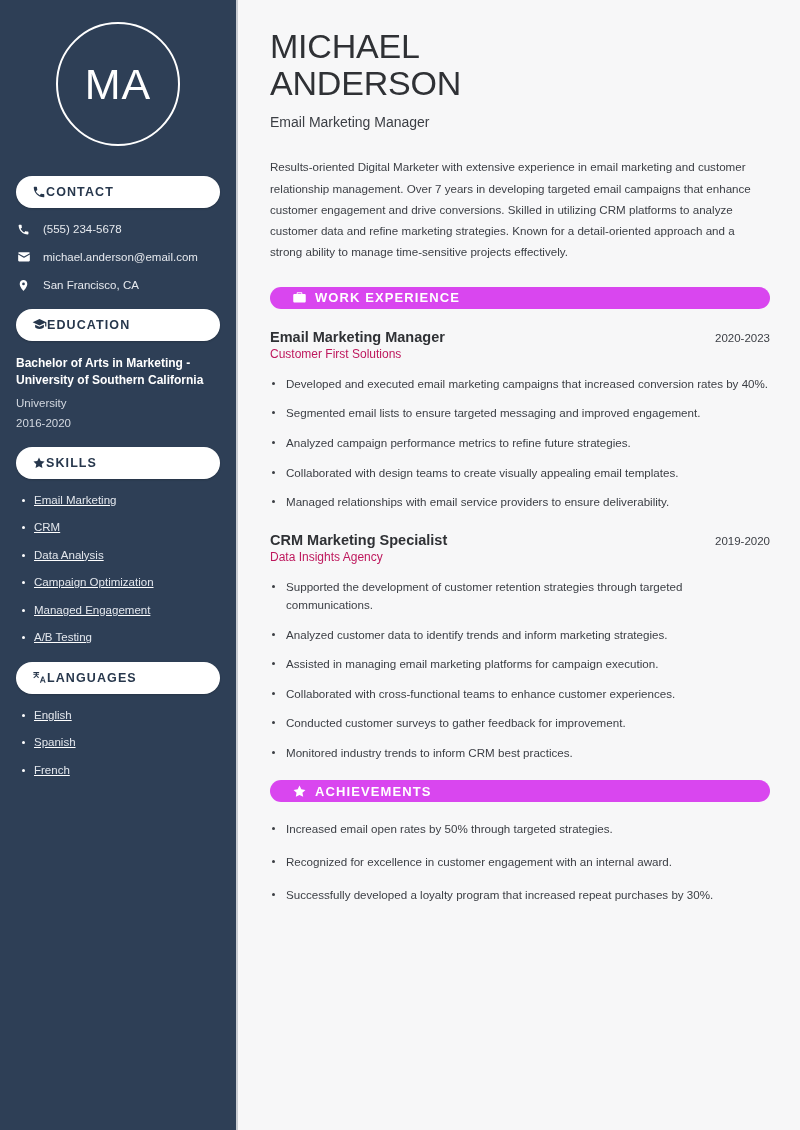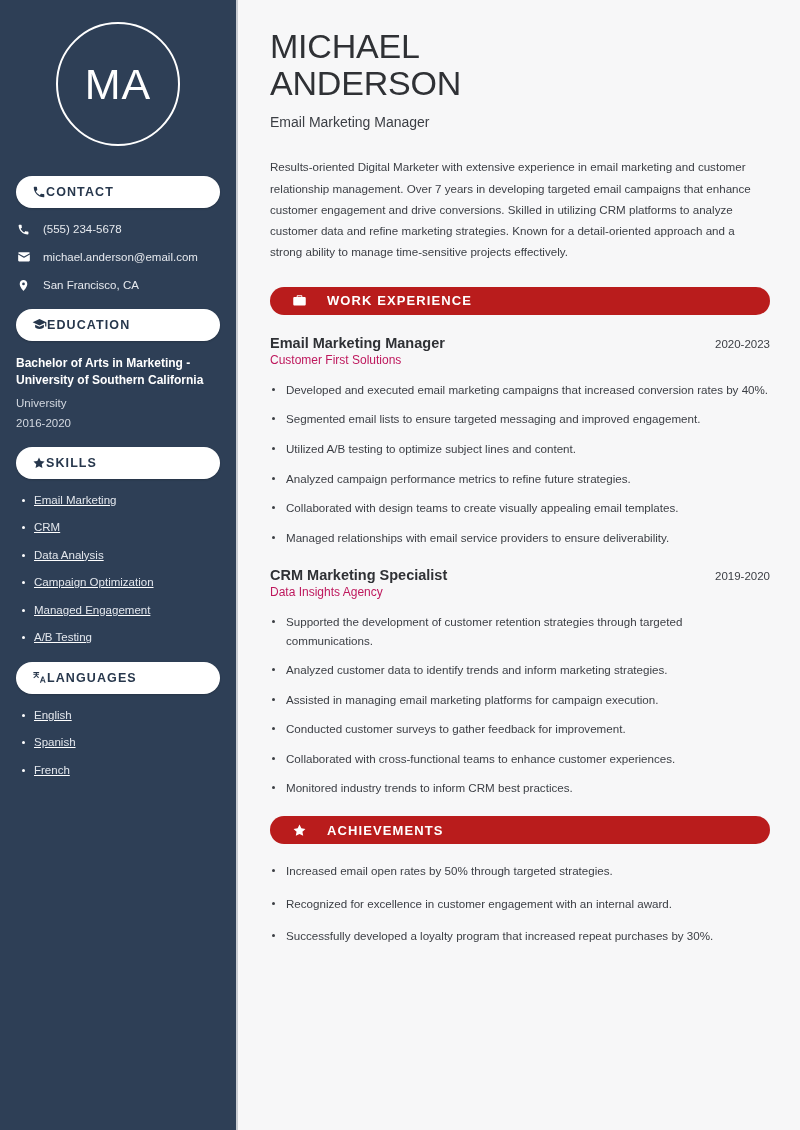--- a/index.html
+++ b/index.html
@@ -154,27 +154,27 @@
     margin-top: 26px;
     font-size: 11.6px;
     line-height: 1.82;
     color: #3b3e44;
     max-width: 510px;
   }
 
   
   .banner {
     margin-top: 25px;
-    background: #b91c1c;
+    background: #d946ef;
     border-radius: 999px;
-    height: 28px;
+    height: 22px;
     display: flex;
     align-items: center;
     padding: 0 22px;
-    gap: 20px;
+    gap: 8px;
     color: #ffffff;
   }
   .banner .b-label {
     font-size: 13px;
     font-weight: 700;
     letter-spacing: 1.1px;
   }
   .banner .ic { display: flex; align-items: center; }
 
   .job { margin-top: 20px; }
@@ -349,39 +349,38 @@
 
     <section class="job">
       <div class="job-head">
         <span class="job-role">Email Marketing Manager</span>
         <span class="job-dates">2020-2023</span>
       </div>
       <div class="job-company">Customer First Solutions</div>
       <ul class="bullets">
         <li>Developed and executed email marketing campaigns that increased conversion rates by 40%.</li>
         <li>Segmented email lists to ensure targeted messaging and improved engagement.</li>
-        <li>Utilized A/B testing to optimize subject lines and content.</li>
         <li>Analyzed campaign performance metrics to refine future strategies.</li>
         <li>Collaborated with design teams to create visually appealing email templates.</li>
         <li>Managed relationships with email service providers to ensure deliverability.</li>
       </ul>
     </section>
 
     <section class="job">
       <div class="job-head">
         <span class="job-role">CRM Marketing Specialist</span>
         <span class="job-dates">2019-2020</span>
       </div>
       <div class="job-company">Data Insights Agency</div>
       <ul class="bullets">
         <li>Supported the development of customer retention strategies through targeted communications.</li>
         <li>Analyzed customer data to identify trends and inform marketing strategies.</li>
         <li>Assisted in managing email marketing platforms for campaign execution.</li>
+        <li>Collaborated with cross-functional teams to enhance customer experiences.</li>
         <li>Conducted customer surveys to gather feedback for improvement.</li>
-        <li>Collaborated with cross-functional teams to enhance customer experiences.</li>
         <li>Monitored industry trends to inform CRM best practices.</li>
       </ul>
     </section>
 
     <div class="banner achievements">
       <span class="ic">
         <svg width="15" height="15" viewBox="0 0 24 24" fill="currentColor">
             <path d="M12 2.5l2.9 6 6.6.9-4.8 4.6 1.2 6.5L12 17.4 6.1 20.5l1.2-6.5L2.5 9.4l6.6-.9z"></path>
           </svg>
       </span>

